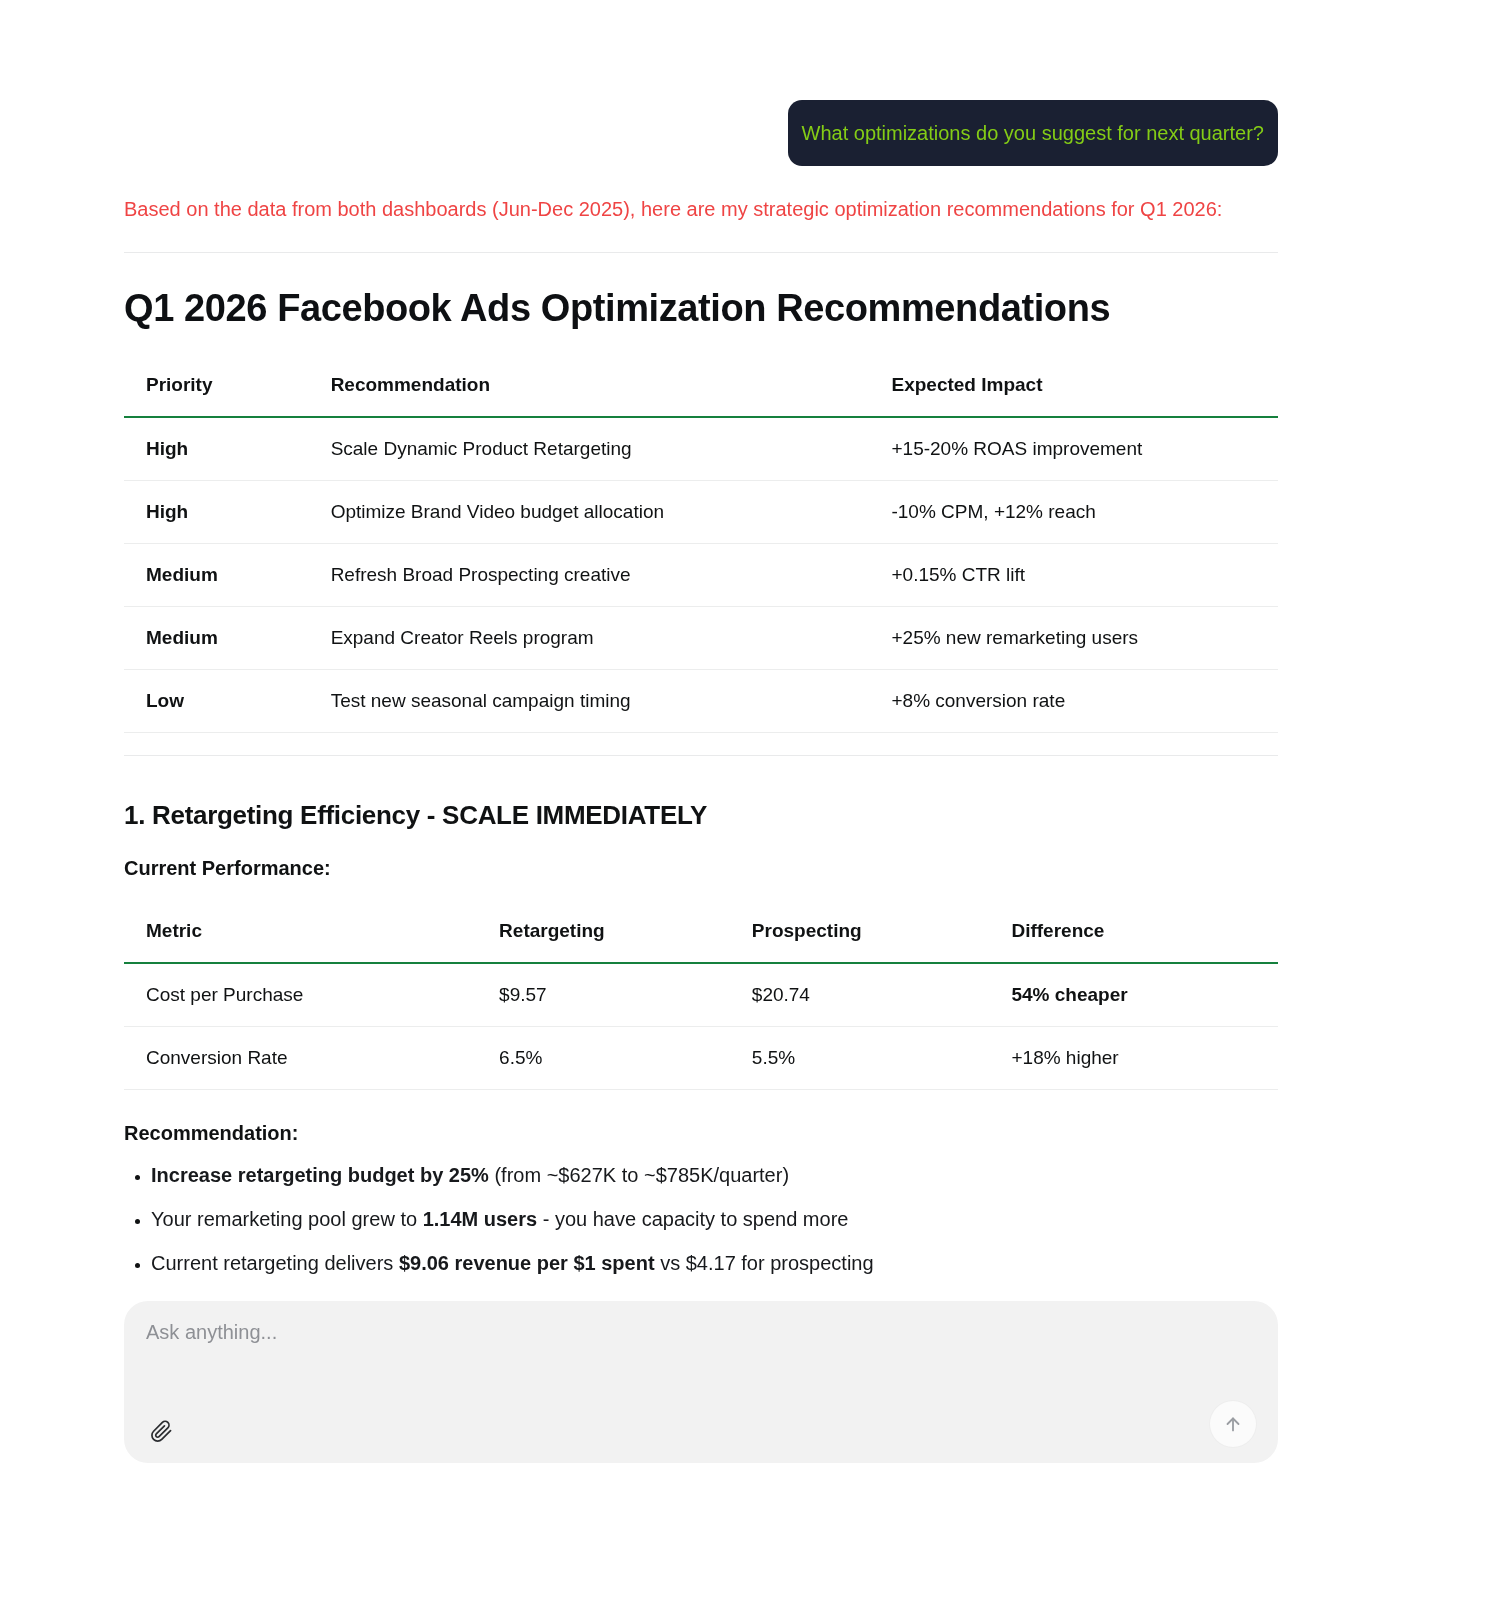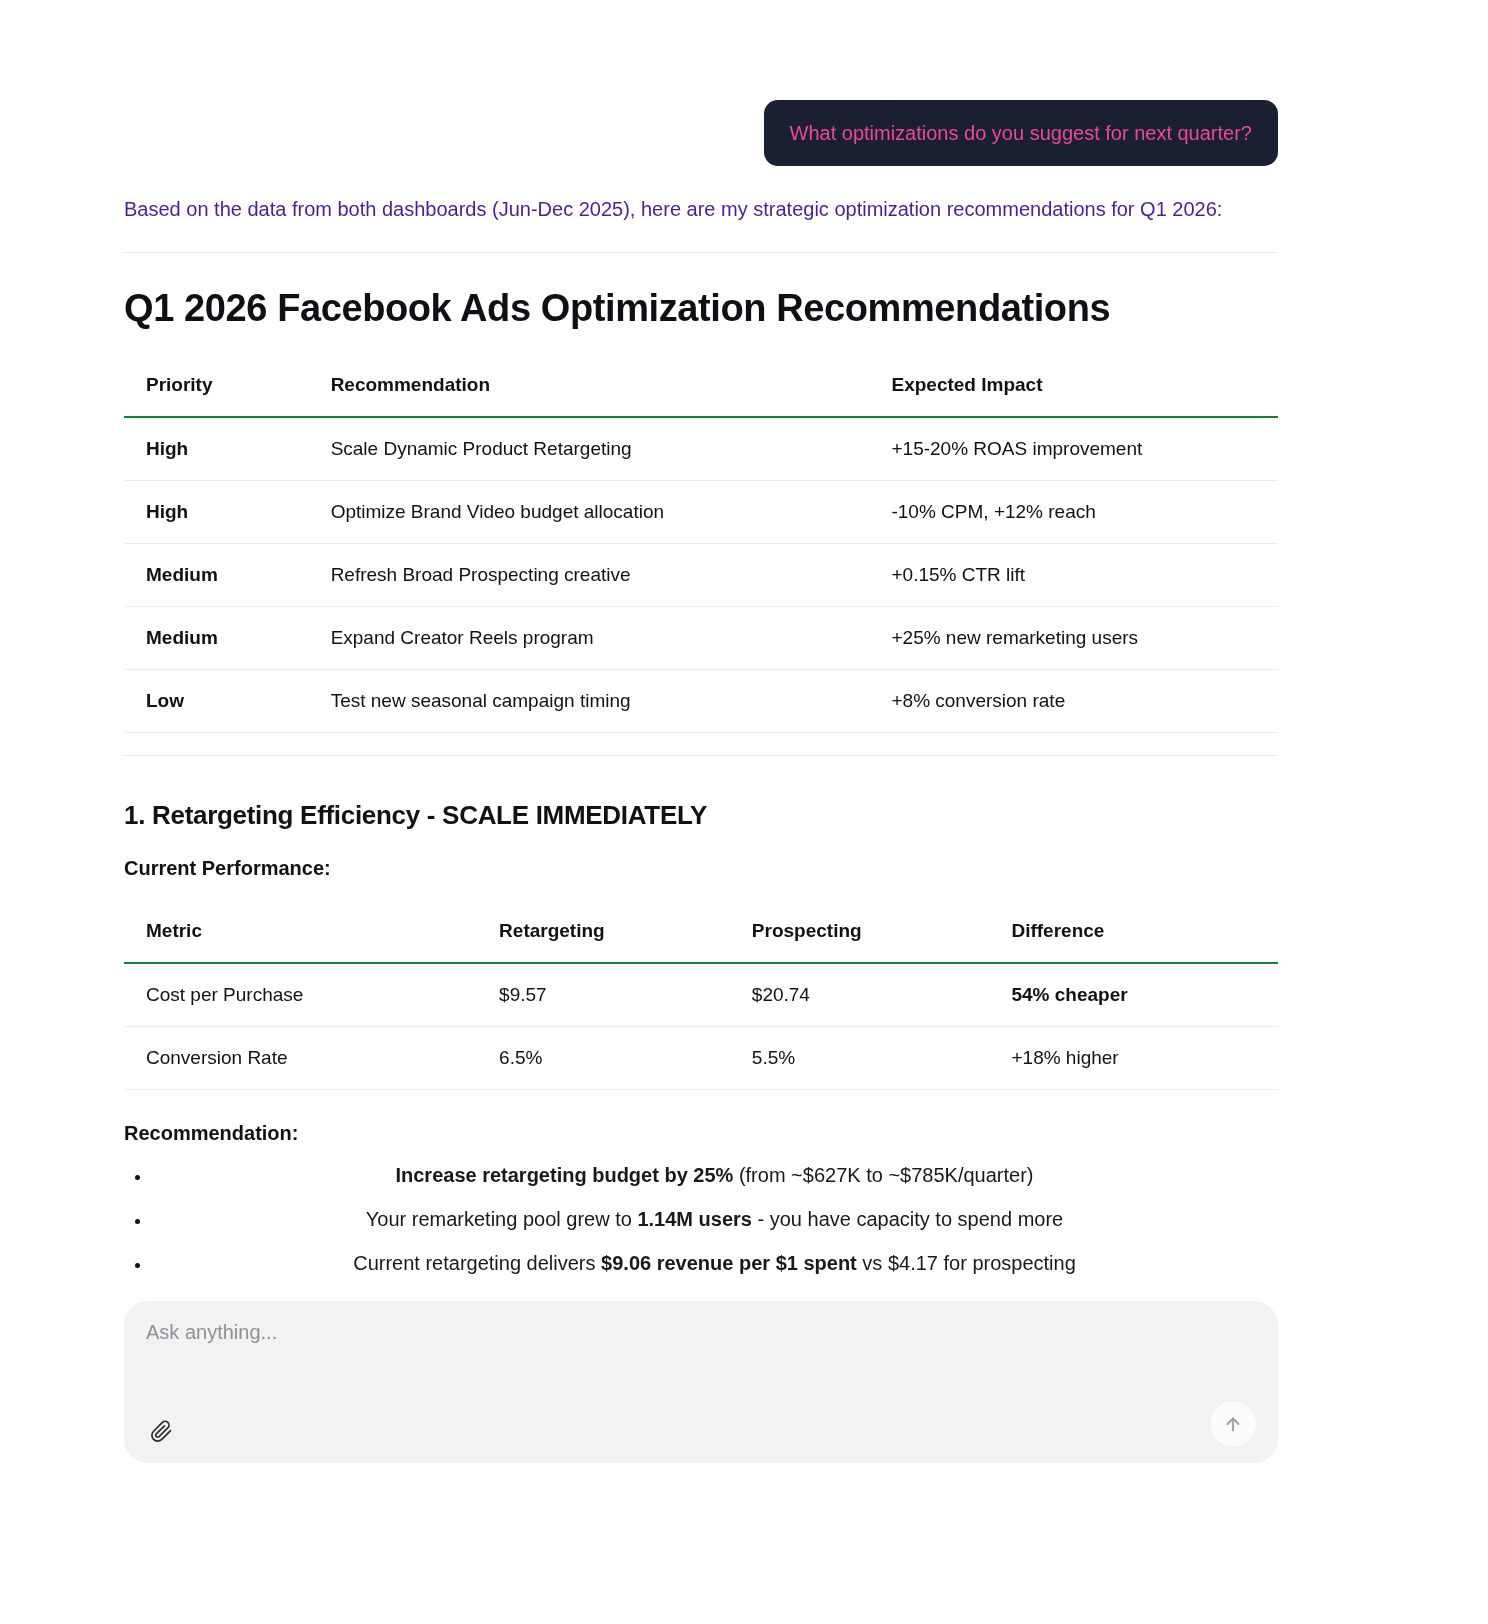--- a/index.html
+++ b/index.html
@@ -3,42 +3,42 @@
 <meta charset="utf-8">
 <style>
   * { margin:0; padding:0; box-sizing:border-box; }
   html,body { width:1488px; height:1624px; background:#ffffff; overflow:hidden; }
   body { font-family:"Liberation Sans", sans-serif; color:#101213; }
   .transcript { width:1154px; margin-left:124px; padding-top:100px; }
 
   
   .bubble-row { display:flex; justify-content:flex-end; }
   .user-bubble {
-    background:#1a2032; color:#ec4899; font-size:20px; line-height:1.3;
-    padding:20px 26px; border-radius:14px; max-width:900px;
+    background:#1a2032; color:#84cc16; font-size:20px; line-height:1.3;
+    padding:20px 14px; border-radius:14px; max-width:900px;
   }
 
   
-  .intro { margin-top:28px; font-size:20px; line-height:1.58; color:#4c1d95; }
+  .intro { margin-top:28px; font-size:20px; line-height:1.58; color:#ef4444; }
   hr.sep { border:none; border-top:1px solid #e9eaeb; margin-top:26px; }
   h1.msg-title { margin-top:34px; font-size:38px; font-weight:700; letter-spacing:-0.4px; color:#0e1013; }
   h2.section-h { margin-top:42px; font-size:24px; font-weight:700; letter-spacing:-0.2px; }
   h3.section-h3 { margin-top:44px; font-size:26px; font-weight:700; letter-spacing:-0.3px; }
   p.bold-label { margin-top:26px; font-size:20px; font-weight:700; }
 
   table { width:100%; border-collapse:collapse; margin-top:24px; font-size:19px; }
   th, td { text-align:left; padding:20px 16px 20px 22px; vertical-align:middle; }
   th { font-weight:600; border-bottom:2px solid #15803d; }
   td { border-bottom:1px solid #eceded; }
   td.b { font-weight:700; }
   .exec-table col.c1 { width:16%; } .exec-table col.c2 { width:48.6%; } .exec-table col.c3 { width:35.4%; }
   .perf-table col.c1 { width:30.6%; } .perf-table col.c2 { width:21.9%; }
   .perf-table col.c3 { width:22.5%; } .perf-table col.c4 { width:25%; }
 
-  ul.rec-list { margin-top:14px; padding-left:27px; font-size:20px; color:#17191c;text-align:center; }
+  ul.rec-list { margin-top:14px; padding-left:27px; font-size:20px; color:#17191c; }
   ul.rec-list li { margin-top:17px; line-height:1.35; }
   ul.rec-list li::marker { color:#101213; font-size:16px; }
   ul.rec-list strong { font-weight:700; }
 
   
   .composer {
     margin-top:24px; width:100%; height:162px; background:#f2f2f2;
     border-radius:24px; padding:20px 22px 16px 22px;
     display:flex; flex-direction:column; position:relative;
   }

